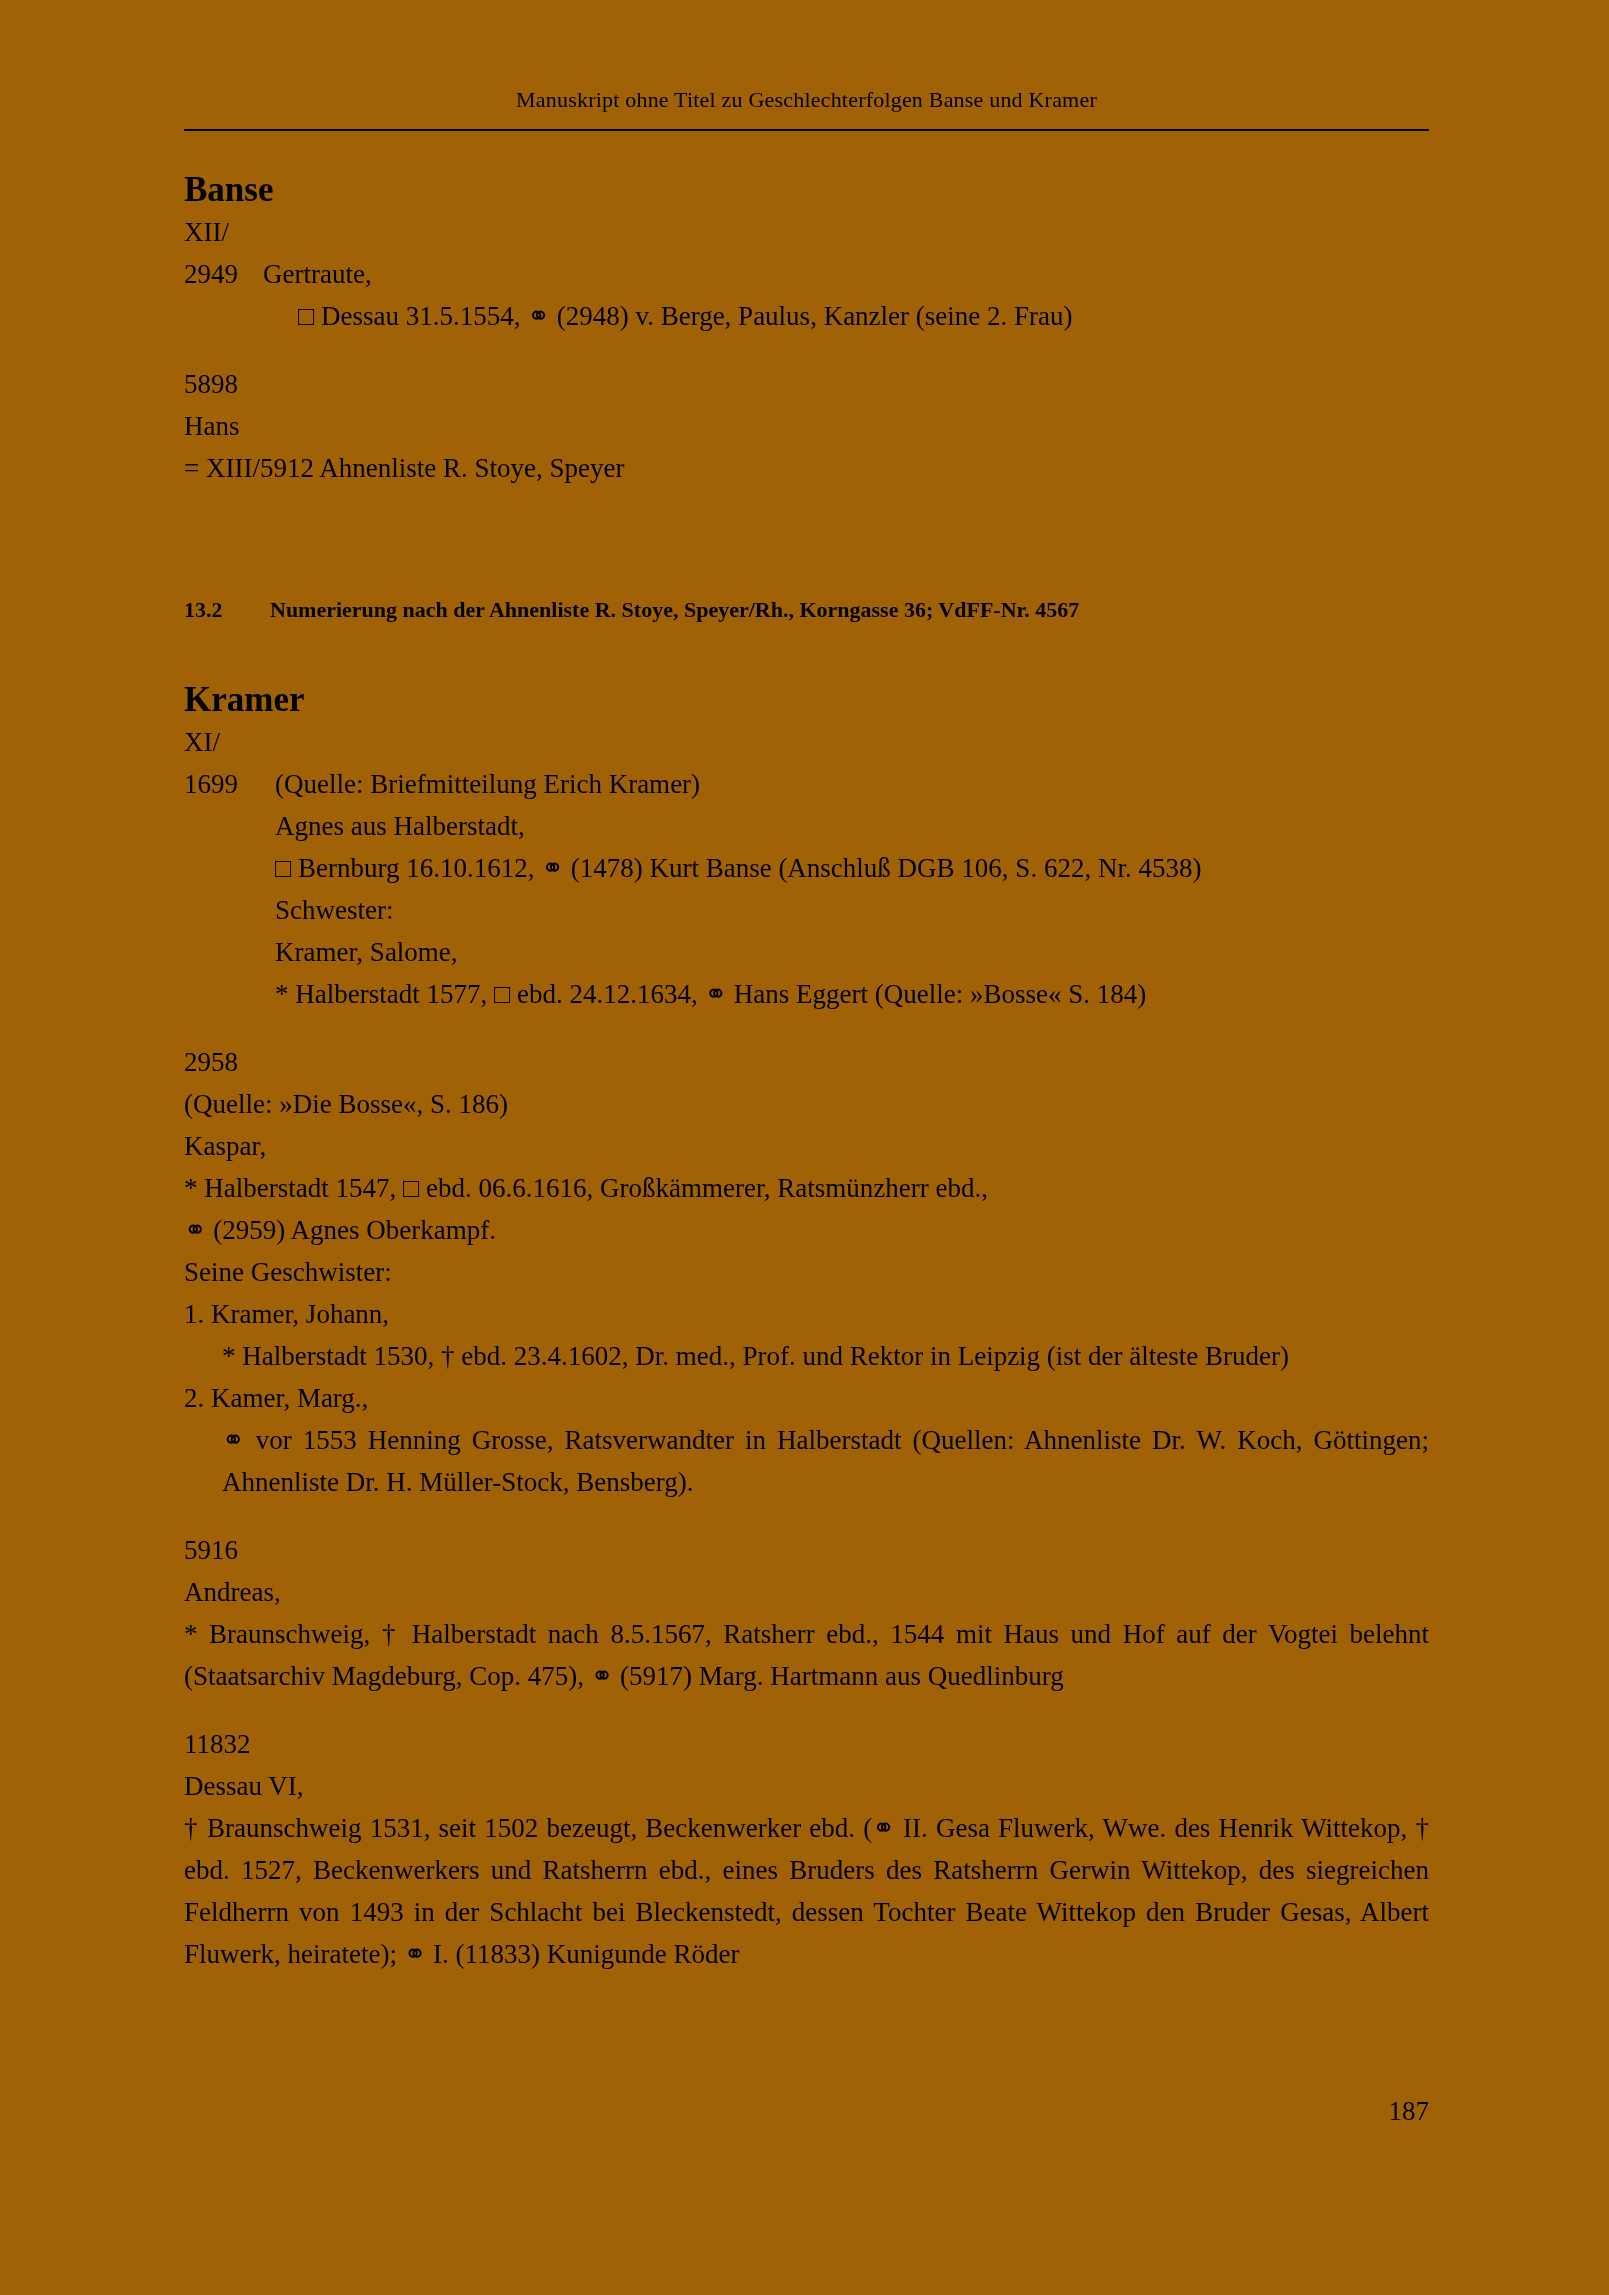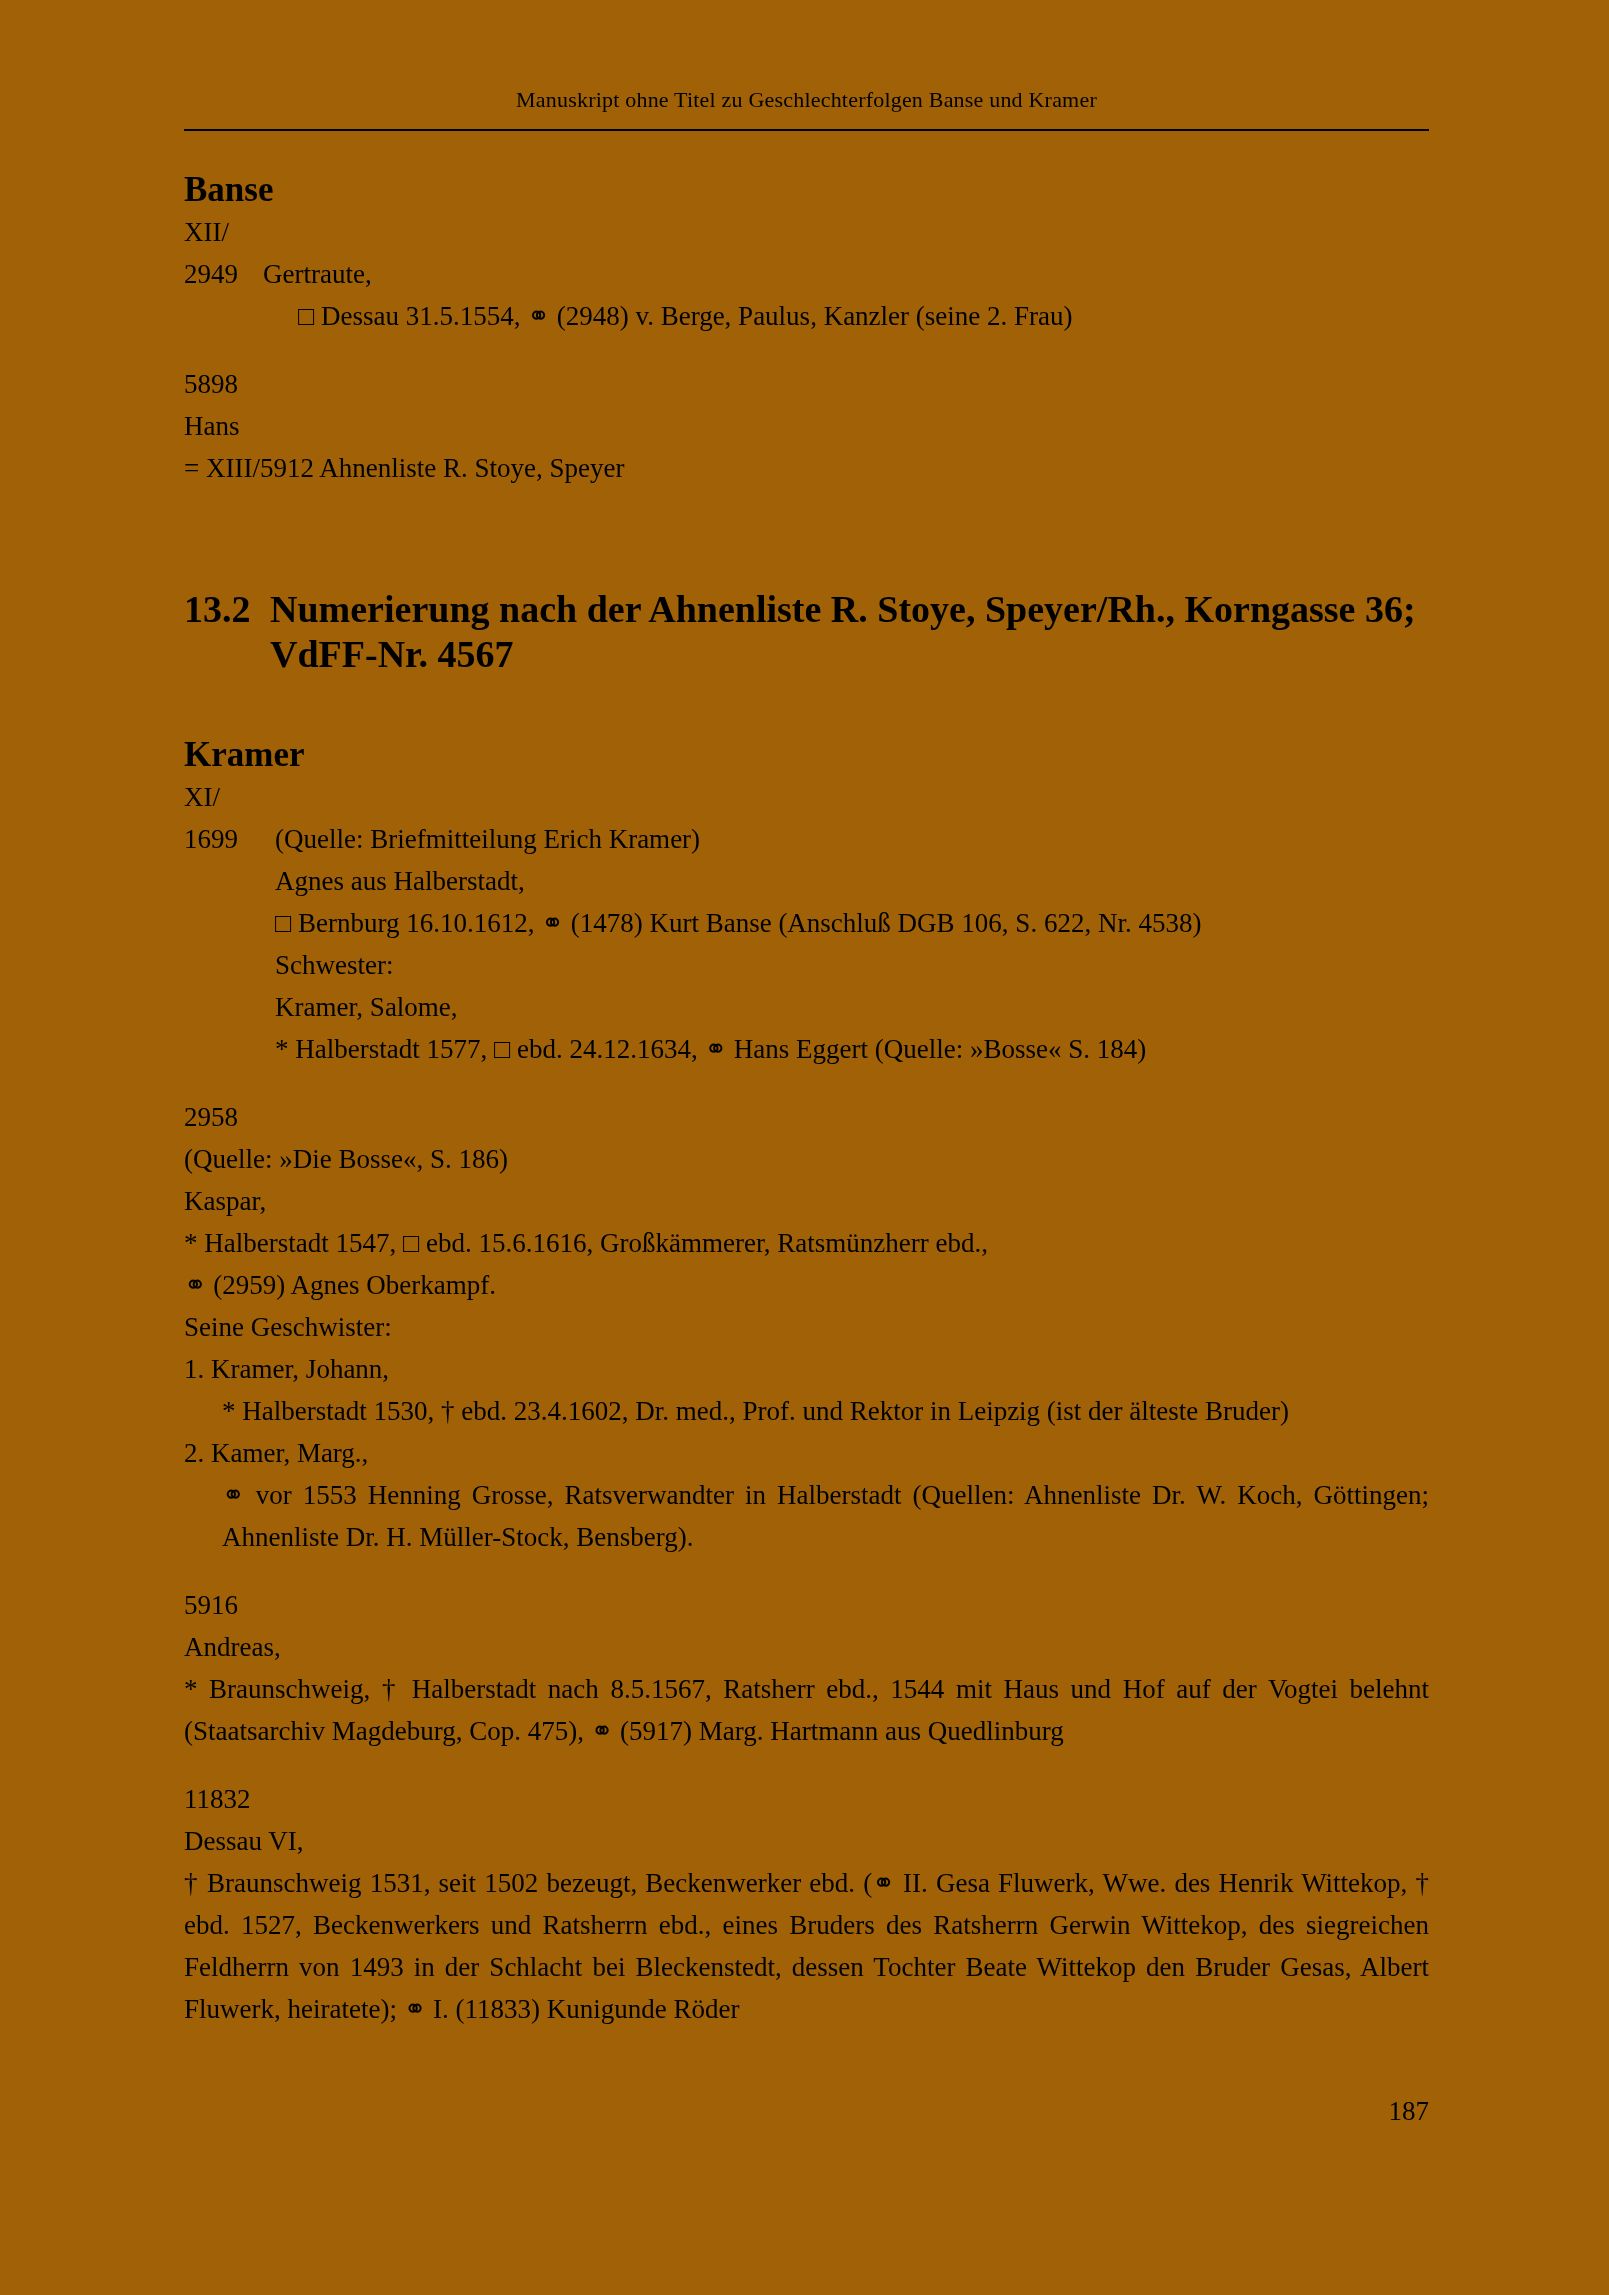--- a/index.html
+++ b/index.html
@@ -107,24 +107,24 @@
   .sib-cont.justify {
     text-align: justify;
     text-align-last: left;
   }
 
   
   .section-heading {
     display: flex;
     align-items: flex-start;
     font-weight: bold;
-    font-size: 38px;
+    font-size: 22px;
     line-height: 45px;
     margin-top: 98px;
-    margin-bottom: 14px;
+    margin-bottom: 4px;
   }
   .section-number {
     flex: 0 0 auto;
     width: 86px;
   }
   .section-title {
     flex: 1 1 auto;
   }
   .block-gap-md { height: 43px; }
 
@@ -186,21 +186,21 @@
         <span class="line">Kramer, Salome,</span>
         <span class="line">* Halberstadt 1577, □ ebd. 24.12.1634, ⚭ Hans  Eggert (Quelle: »Bosse« S. 184)</span>
       </div>
     </div>
 
     <div class="entry gap-small">
       <div class="entry-num">2958</div>
       <div class="entry-body">
         <span class="line">(Quelle: »Die Bosse«, S. 186)</span>
         <span class="line">Kaspar,</span>
-        <span class="line justify">* Halberstadt 1547, □ ebd. 15.6.1616, Großkämmerer, Ratsmünzherr ebd.,</span>
+        <span class="line justify">* Halberstadt 1547, □ ebd. 06.6.1616, Großkämmerer, Ratsmünzherr ebd.,</span>
         <span class="line">⚭ (2959) Agnes Oberkampf.</span>
         <span class="line">Seine Geschwister:</span>
 
         <span class="line sib"><span>1.</span> <span>Kramer, Johann,</span></span>
         <span class="line sib-cont justify">* Halberstadt 1530, † ebd. 23.4.1602, Dr. med., Prof. und Rektor in Leipzig (ist der älteste Bruder)</span>
 
         <span class="line sib"><span>2.</span> <span>Kamer, Marg.,</span></span>
         <span class="line sib-cont justify">⚭ vor 1553 Henning Grosse, Ratsverwandter in Halberstadt (Quellen: Ahnenliste Dr. W. Koch, Göttingen; Ahnenliste Dr. H. Müller-Stock, Bensberg).</span>
       </div>
     </div>

